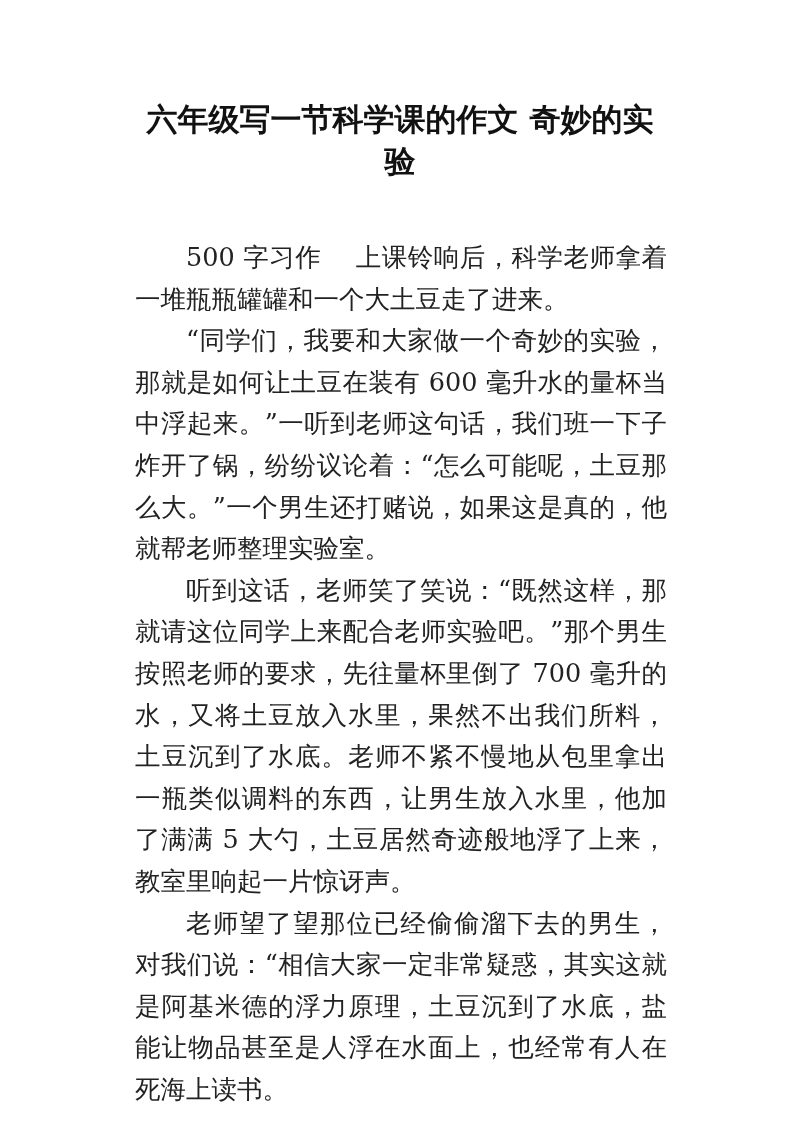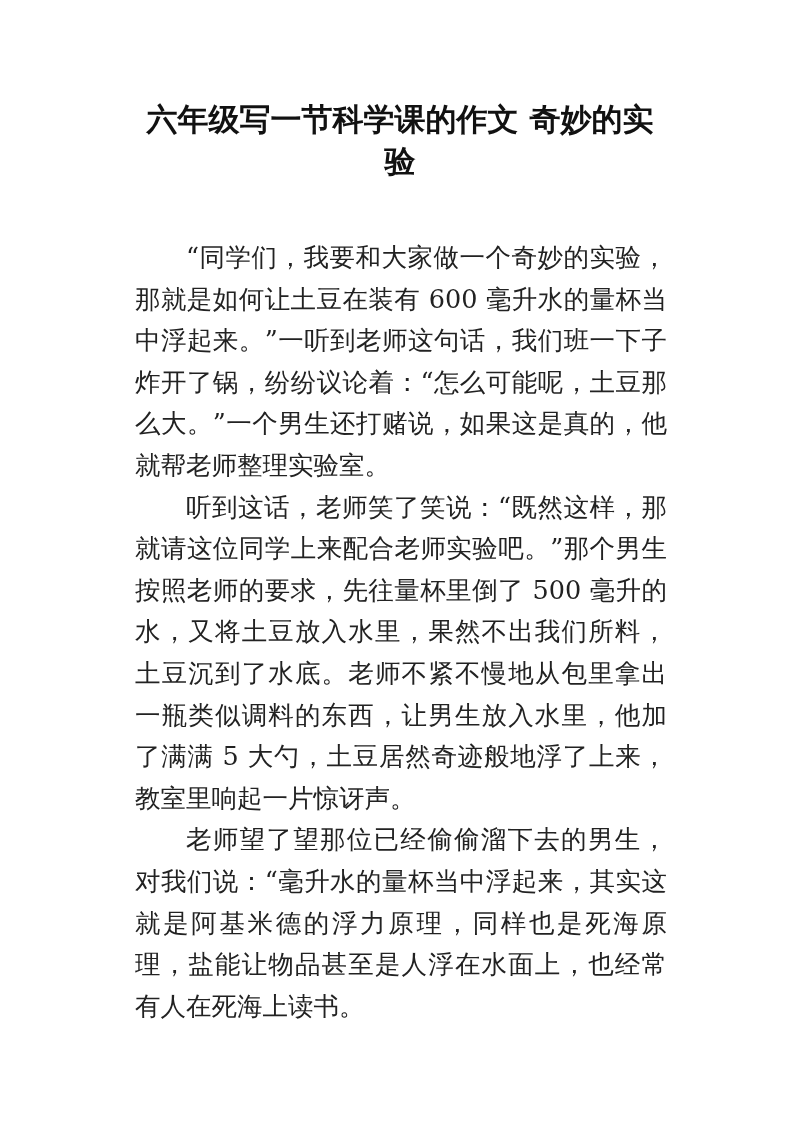--- a/index.html
+++ b/index.html
@@ -22,17 +22,18 @@
 </style>
 </head>
 <body>
 
 <div class="page">
   <div class="title">
     <div>六年级写一节科学课的作文 奇妙的实</div>
     <div>验</div>
   </div>
   <div class="body">
+    <p class="para">500 字习作　 上课铃响后，科学老师拿着一堆瓶瓶罐罐和一个大土豆走了进来。</p>
     <p class="para">“同学们，我要和大家做一个奇妙的实验，那就是如何让土豆在装有 600 毫升水的量杯当中浮起来。”一听到老师这句话，我们班一下子炸开了锅，纷纷议论着：“怎么可能呢，土豆那么大。”一个男生还打赌说，如果这是真的，他就帮老师整理实验室。</p>
-    <p class="para">听到这话，老师笑了笑说：“既然这样，那就请这位同学上来配合老师实验吧。”那个男生按照老师的要求，先往量杯里倒了 500 毫升的水，又将土豆放入水里，果然不出我们所料，土豆沉到了水底。老师不紧不慢地从包里拿出一瓶类似调料的东西，让男生放入水里，他加了满满 5 大勺，土豆居然奇迹般地浮了上来，教室里响起一片惊讶声。</p>
-    <p class="para">老师望了望那位已经偷偷溜下去的男生，对我们说：“毫升水的量杯当中浮起来，其实这就是阿基米德的浮力原理，同样也是死海原理，盐能让物品甚至是人浮在水面上，也经常有人在死海上读书。</p>
+    <p class="para">听到这话，老师笑了笑说：“既然这样，那就请这位同学上来配合老师实验吧。”那个男生按照老师的要求，先往量杯里倒了 700 毫升的水，又将土豆放入水里，果然不出我们所料，土豆沉到了水底。老师不紧不慢地从包里拿出一瓶类似调料的东西，让男生放入水里，他加了满满 5 大勺，土豆居然奇迹般地浮了上来，教室里响起一片惊讶声。</p>
+    <p class="para">老师望了望那位已经偷偷溜下去的男生，对我们说：“相信大家一定非常疑惑，其实这就是阿基米德的浮力原理，土豆沉到了水底，盐能让物品甚至是人浮在水面上，也经常有人在死海上读书。</p>
   </div>
 </div>
 
 </body></html>

